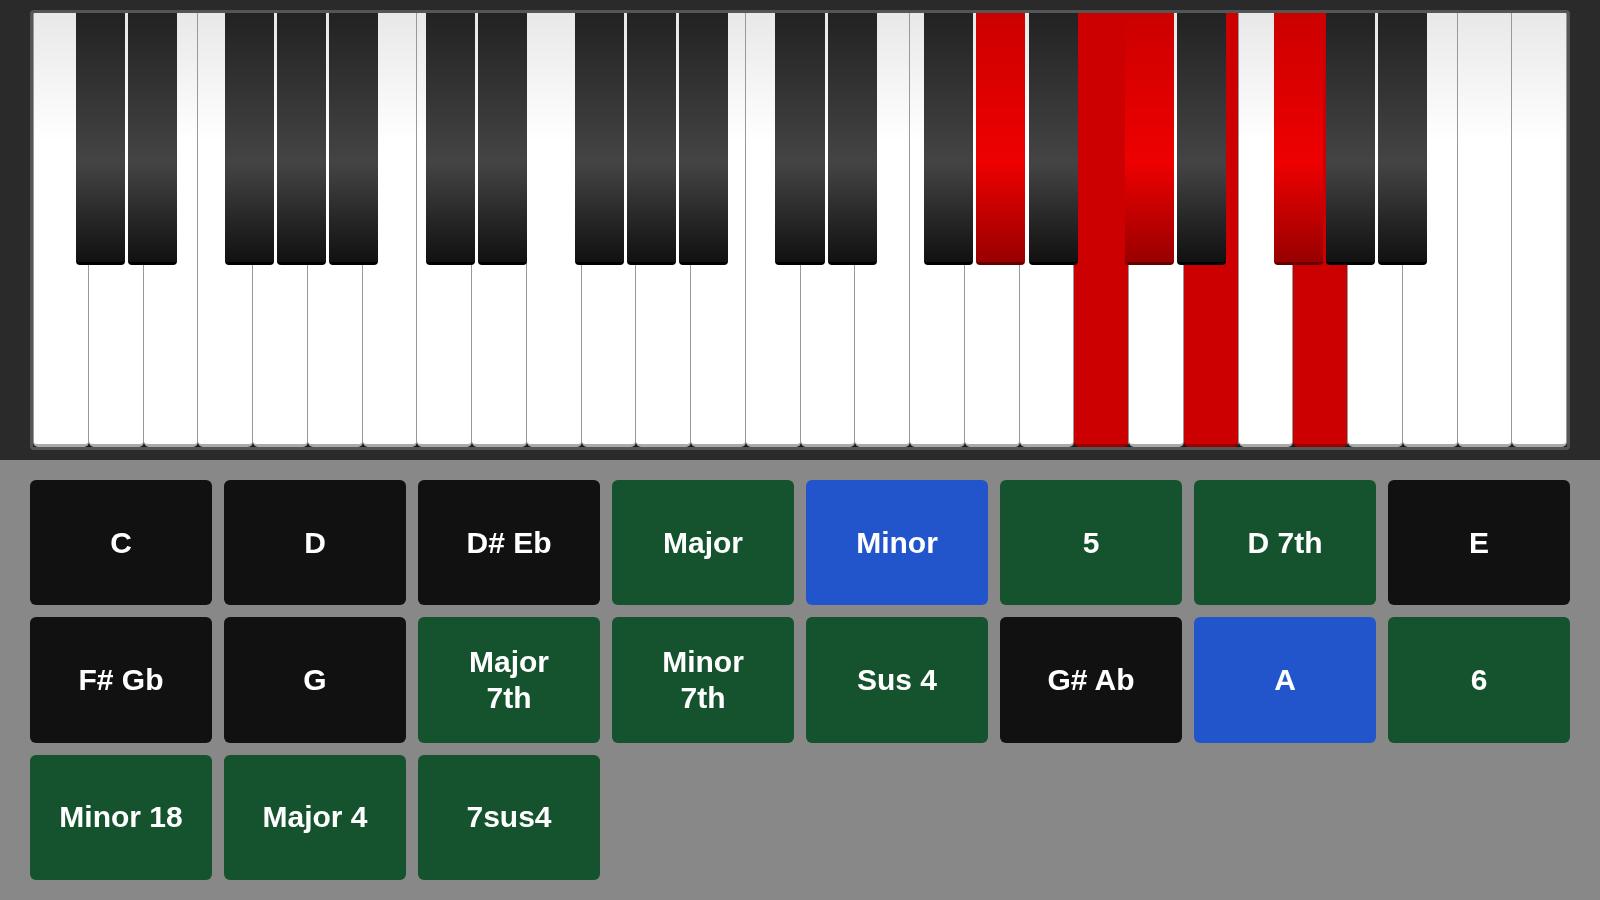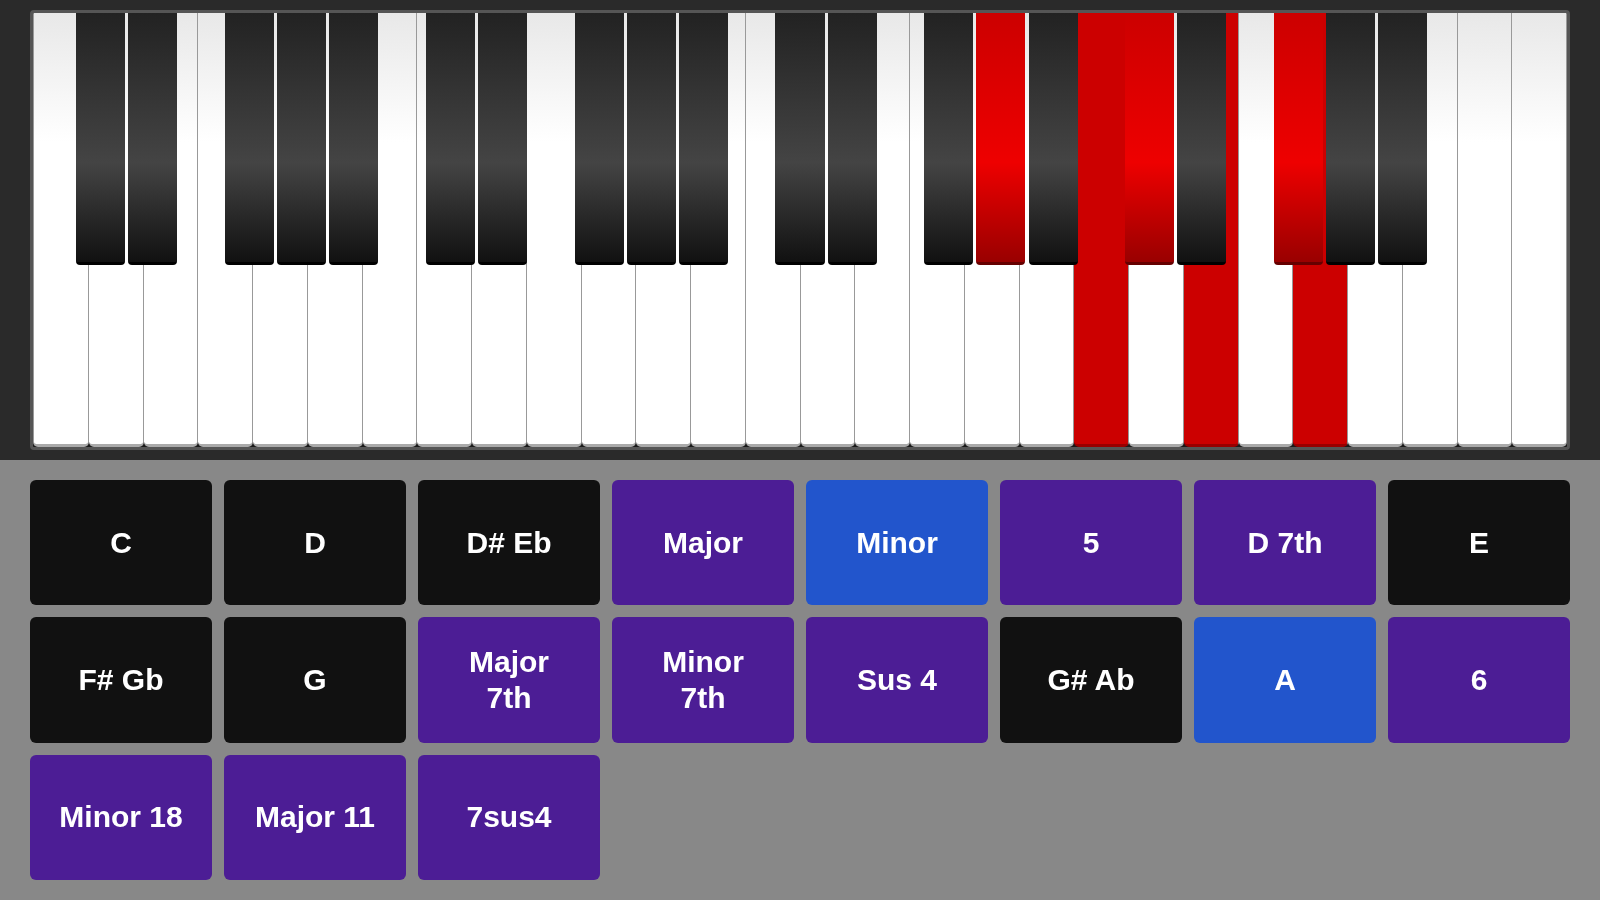--- a/index.html
+++ b/index.html
@@ -116,21 +116,21 @@
       justify-content: center;
       text-align: center;
       line-height: 1.2;
     }
 
     .chord-btn.active {
       background: #2255cc;
     }
 
     .chord-btn.gray {
-      background: #4c1d95;
+      background: #14532d;
     }
   </style>
 </head>
 <body>
 
 <div id="piano-section">
   <div id="piano-container">
     <div class="piano-keys-wrapper">
 
     <div class="white-keys" style="display: flex; width: 100%; height: 100%; position: relative;">
@@ -202,16 +202,16 @@
       <button class="chord-btn">E</button>
       <button class="chord-btn">F# Gb</button>
       <button class="chord-btn">G</button>
       <button class="chord-btn gray">Major<br>7th</button>
       <button class="chord-btn gray">Minor<br>7th</button>
       <button class="chord-btn gray">Sus 4</button>
       <button class="chord-btn">G# Ab</button>
       <button class="chord-btn active">A</button>
       <button class="chord-btn gray">6</button>
       <button class="chord-btn gray">Minor 18</button>
-      <button class="chord-btn gray">Major 11</button>
+      <button class="chord-btn gray">Major 4</button>
       <button class="chord-btn gray">7sus4</button>
     </div>
 </div>
 
 </body></html>

